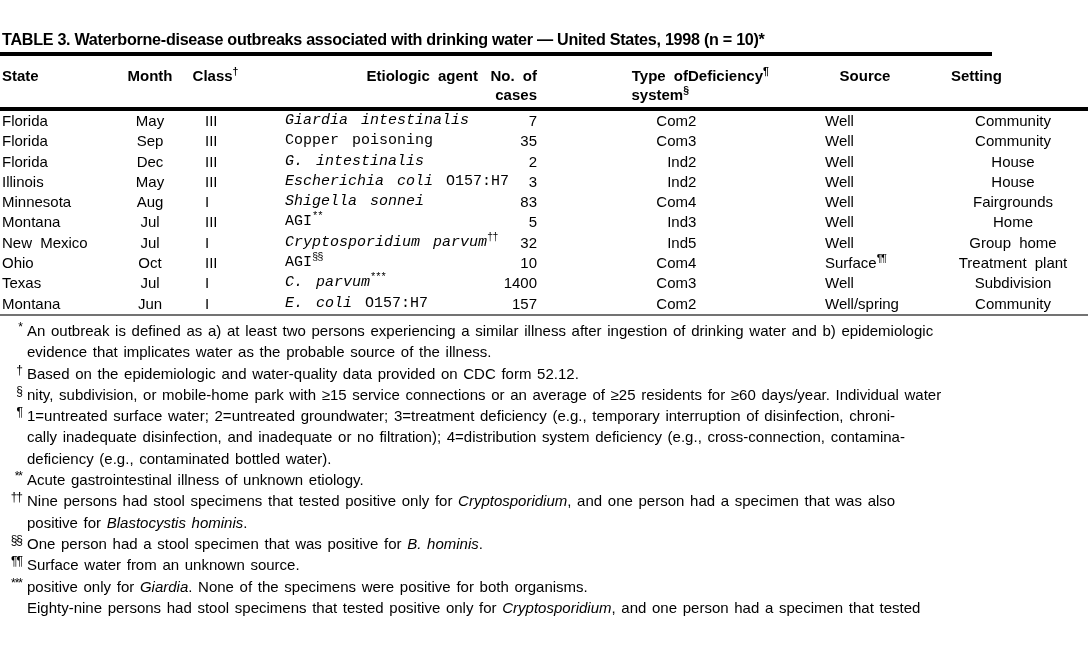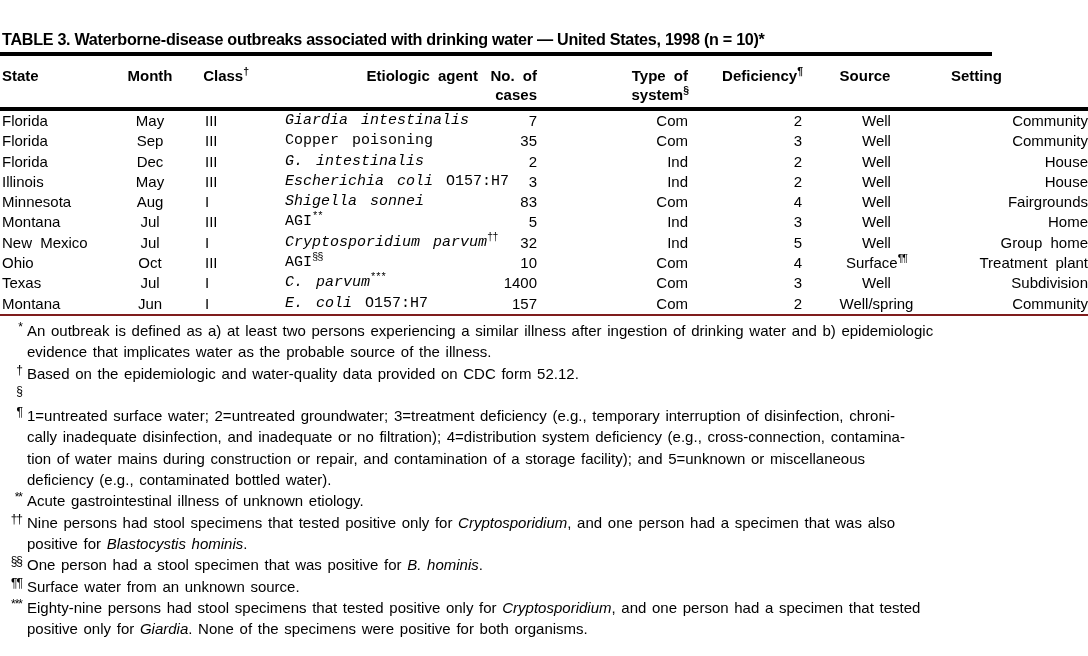--- a/index.html
+++ b/index.html
@@ -18,47 +18,47 @@
   }
   .title-text {
     display: inline-block;
     font-size: 17px; font-weight: 700;
     letter-spacing: -0.3px; word-spacing: 0px;
     transform: scaleX(0.95); transform-origin: 0 50%;
   }
 
   table {
     width: 1088px; border-collapse: collapse; table-layout: fixed;
-    border-bottom: 2px solid #7f1d1d;
+    border-bottom: 2px solid #737373;
     word-spacing: 4px;
   }
   thead th {
     font-size: 15px; font-weight: 700;
     vertical-align: top; line-height: 19px;
     padding: 10px 0 3px 0;
     border-bottom: 4px solid #000;
     white-space: nowrap;
   }
   tbody td {
     font-size: 15px; height: 20.3px; line-height: 20.3px;
     padding: 0; white-space: nowrap; overflow: visible;
   }
   th.col-state, td.col-state   { text-align: left;  padding-left: 2px; }
   th.col-month, td.col-month   { text-align: center; }
-  th.col-class                 { text-align: right; }
+  th.col-class                 { text-align: center; }
   td.col-class                 { text-align: left;  padding-left: 23px; }
   th.col-agent                 { text-align: right; }
   td.col-agent                 { text-align: left;  padding-left: 37px; font-family: Liberation Mono, monospace; }
   th.col-cases, td.col-cases   { text-align: right; padding-right: 3px; }
   th.col-system, td.col-system { text-align: right;  padding-left: 45px; }
-  th.col-def, td.col-def       { text-align: right; }
+  th.col-def, td.col-def       { text-align: left; }
   th.col-source                { text-align: center; }
-  td.col-source                { text-align: center;  padding-left: 23px; }
+  td.col-source                { text-align: left;  padding-left: 23px; }
   th.col-setting               { text-align: left;  padding-left: 23px; }
-  td.col-setting               { text-align: right;  padding-left: 10px; }
+  td.col-setting               { text-align: center;  padding-left: 10px; }
 
   sup {
     font-size: 10.5px; vertical-align: super; line-height: 0;
     letter-spacing: -1px;
   }
 
   .footnotes { margin-top: 4px; font-size: 15px; }
   .fn { display: flex; }
   .fn-sym {
     flex: 0 0 27px; text-align: right; padding-right: 5px;
@@ -232,28 +232,28 @@
       </div>
       <div class="fn">
         <span class="fn-sym">†</span>
         <div class="fn-text">
           <div class="fn-line"><span>Based on the epidemiologic and water-quality data provided on CDC form 52.12.</span></div>
         </div>
       </div>
       <div class="fn">
         <span class="fn-sym">§</span>
         <div class="fn-text">
+          <div class="fn-line"><span>nity, subdivision, or mobile-home park with ≥15 service connections or an average of ≥25 residents for ≥60 days/year. Individual water</span></div>
         </div>
       </div>
       <div class="fn">
         <span class="fn-sym">¶</span>
         <div class="fn-text">
           <div class="fn-line"><span>1=untreated surface water; 2=untreated groundwater; 3=treatment deficiency (e.g., temporary interruption of disinfection, chroni-</span></div>
           <div class="fn-line"><span>cally inadequate disinfection, and inadequate or no filtration); 4=distribution system deficiency (e.g., cross-connection, contamina-</span></div>
-          <div class="fn-line"><span>tion of water mains during construction or repair, and contamination of a storage facility); and 5=unknown or miscellaneous</span></div>
           <div class="fn-line"><span>deficiency (e.g., contaminated bottled water).</span></div>
         </div>
       </div>
       <div class="fn">
         <span class="fn-sym">**</span>
         <div class="fn-text">
           <div class="fn-line"><span>Acute gastrointestinal illness of unknown etiology.</span></div>
         </div>
       </div>
       <div class="fn">
@@ -271,19 +271,19 @@
       </div>
       <div class="fn">
         <span class="fn-sym">¶¶</span>
         <div class="fn-text">
           <div class="fn-line"><span>Surface water from an unknown source.</span></div>
         </div>
       </div>
       <div class="fn">
         <span class="fn-sym">***</span>
         <div class="fn-text">
+          <div class="fn-line"><span>positive only for </span><i>Giardia</i><span>. None of the specimens were positive for both organisms.</span></div>
           <div class="fn-line"><span>Eighty-nine persons had stool specimens that tested positive only for </span><i>Cryptosporidium</i><span>, and one person had a specimen that tested</span></div>
-          <div class="fn-line"><span>positive only for </span><i>Giardia</i><span>. None of the specimens were positive for both organisms.</span></div>
         </div>
       </div>
     </div>
 
 </div>
 
 </body></html>

